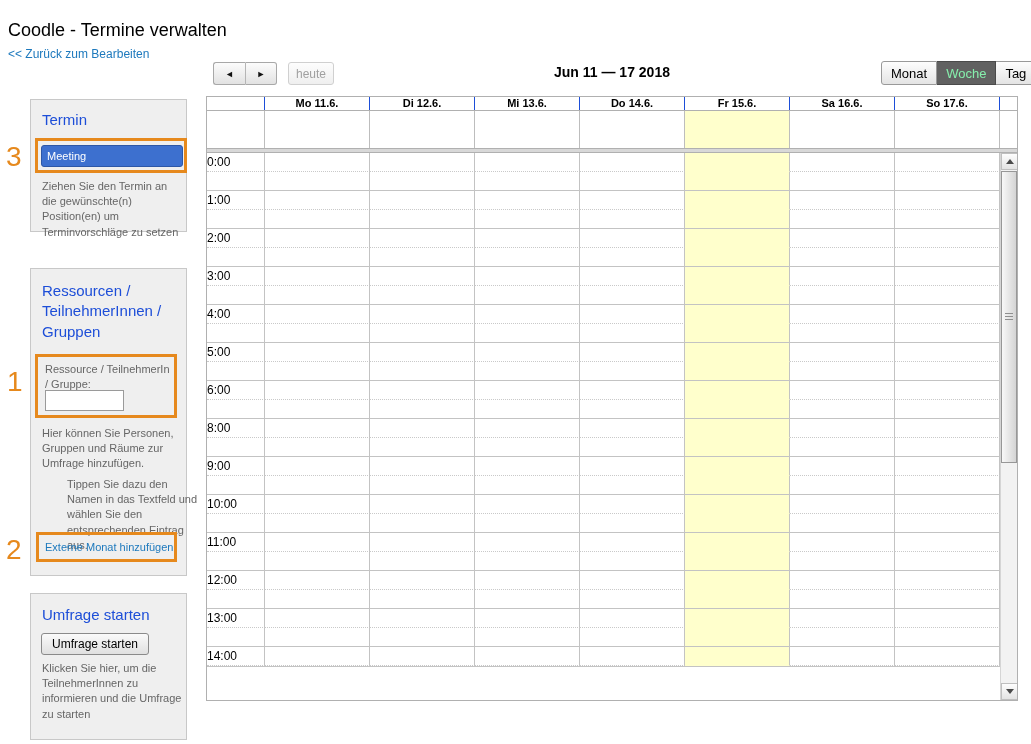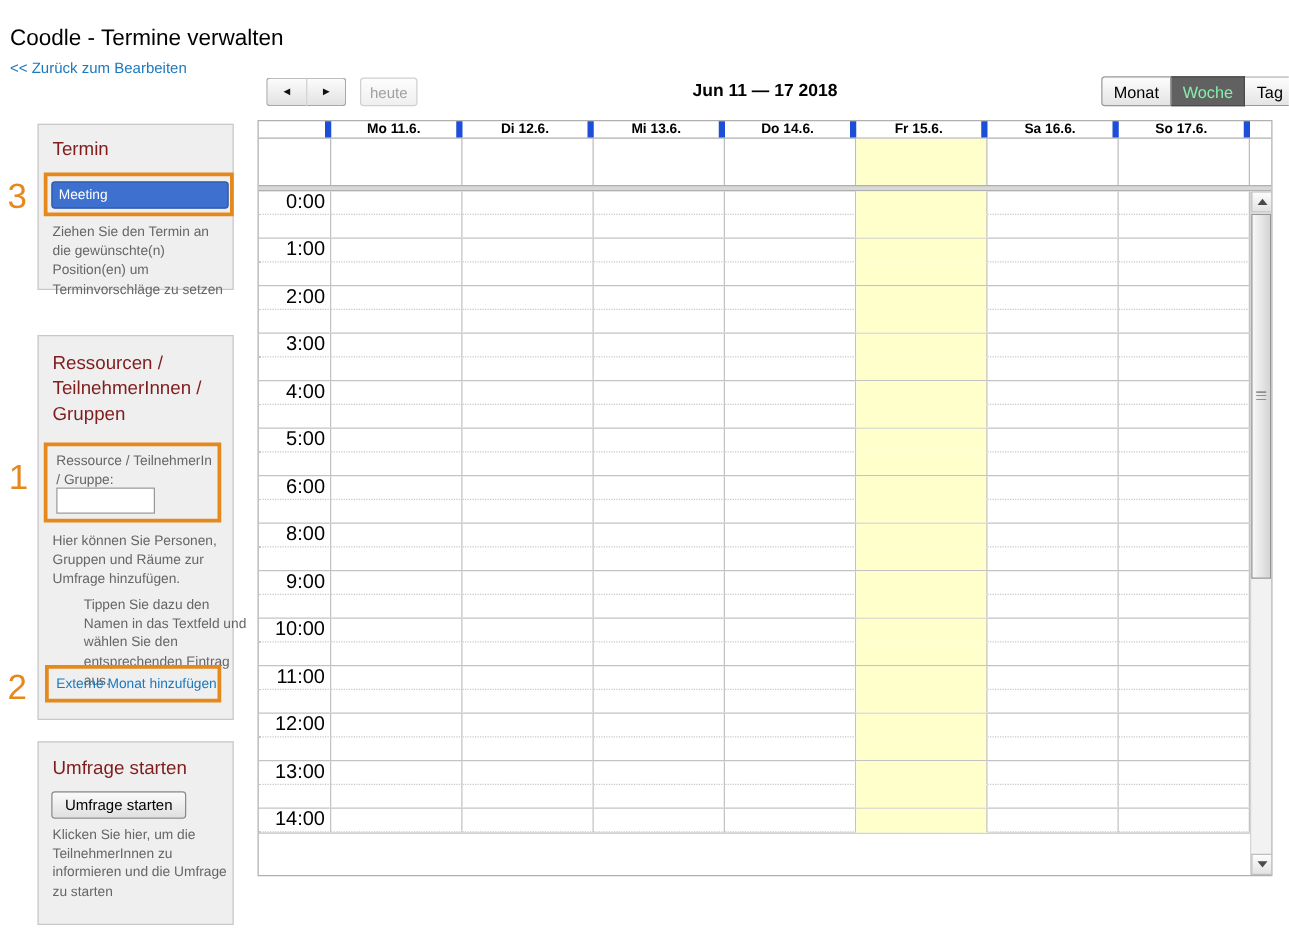--- a/index.html
+++ b/index.html
@@ -39,21 +39,21 @@
   .vbtn + .vbtn { border-left:none; }
   .vbtn.first { border-radius:3px 0 0 3px; }
   .vbtn.last  { border-radius:0 3px 3px 0; }
   .vbtn.active { background:#616161; color:#86efac; border-color:#4a4a4a; }
 
   
   .box { position:absolute; left:30px; width:157px; background:#efefef; border:1px solid #c8c8c8; }
   #box-termin    { top:99px;  height:133px; }
   #box-ressourcen{ top:268px; height:308px; }
   #box-umfrage   { top:593px; height:147px; }
-  .box h2 { position:absolute; margin:0; font-size:15px; font-weight:400; color:#7f1d1d; }
+  .box h2 { position:absolute; margin:0; font-size:15px; font-weight:400; color:#1d4ed8; }
   .small { font-size:11px; color:#666; line-height:1.38; }
 
   #termin-heading { left:11px; top:11px; }
   .event-chip {
     position:absolute; left:10px; top:45px; width:142px; height:22px;
     background:#3d70cf; border:1px solid #2d57a6; border-radius:3px;
     color:#fff; font-size:11px; line-height:20px; padding-left:5px; cursor:move;
   }
   #termin-hint { position:absolute; left:11px; top:79px; width:138px; }
 
@@ -84,33 +84,33 @@
   #num-3 { left:6px; top:143px; }
   #num-1 { left:7px; top:368px; }
   #num-2 { left:6px; top:536px; }
 
   
   .cal { position:absolute; left:206px; top:96px; width:812px; border:1px solid #b0b0b0; background:#fff; }
   .cal-head, .cal-allday {
     display:grid; grid-template-columns:58px repeat(7,105px) 17px;
   }
   .cal-head { height:14px; border-bottom:1px solid #b0b0b0; }
-  .hc { border-right:5px solid #1d4ed8; font-size:11px; font-weight:bold; text-align:center; line-height:13px; overflow:hidden; }
+  .hc { border-right:1px solid #1d4ed8; font-size:11px; font-weight:bold; text-align:center; line-height:13px; overflow:hidden; }
   .hc.fill { border-right:none; }
   .cal-allday { height:37px; }
   .ac { border-right:1px solid #bdbdbd; }
   .ac.fill { border-right:none; }
   .cal-divider { height:5px; background:#d8d8d8; border-top:1px solid #b0b0b0; border-bottom:1px solid #b0b0b0; }
   .cal-scroll { position:relative; height:547px; overflow:hidden; }
   .rows-wrap { position:absolute; left:0; top:0; width:793px; }
   .hrow { display:grid; grid-template-columns:58px repeat(7,105px); border-bottom:1px solid #c3c3c3; }
   .cell { border-right:1px solid #c3c3c3; }
   .half-t { height:19px; border-bottom:1px dotted #c9c9c9; }
   .half-b { height:18px; }
-  .gut { font-size:16px; text-align:right; padding-right:4px; line-height:18px; color:#000; }
+  .gut { font-size:12px; text-align:left; padding-right:4px; line-height:18px; color:#000; }
   .today-bg { background:#ffffcc; }
   .half-t.today-bg { border-bottom-color:#ffffcc; }
 
   
   .sb { position:absolute; right:0; top:0; width:17px; height:547px; background:#f2f2f2; border-left:1px solid #d5d5d5; }
   .sb-up, .sb-down {
     position:absolute; left:0; width:17px; height:17px;
     background:linear-gradient(#fdfdfd,#e3e3e3); border:1px solid #bfbfbf;
     display:flex; align-items:center; justify-content:center; cursor:pointer;
   }

